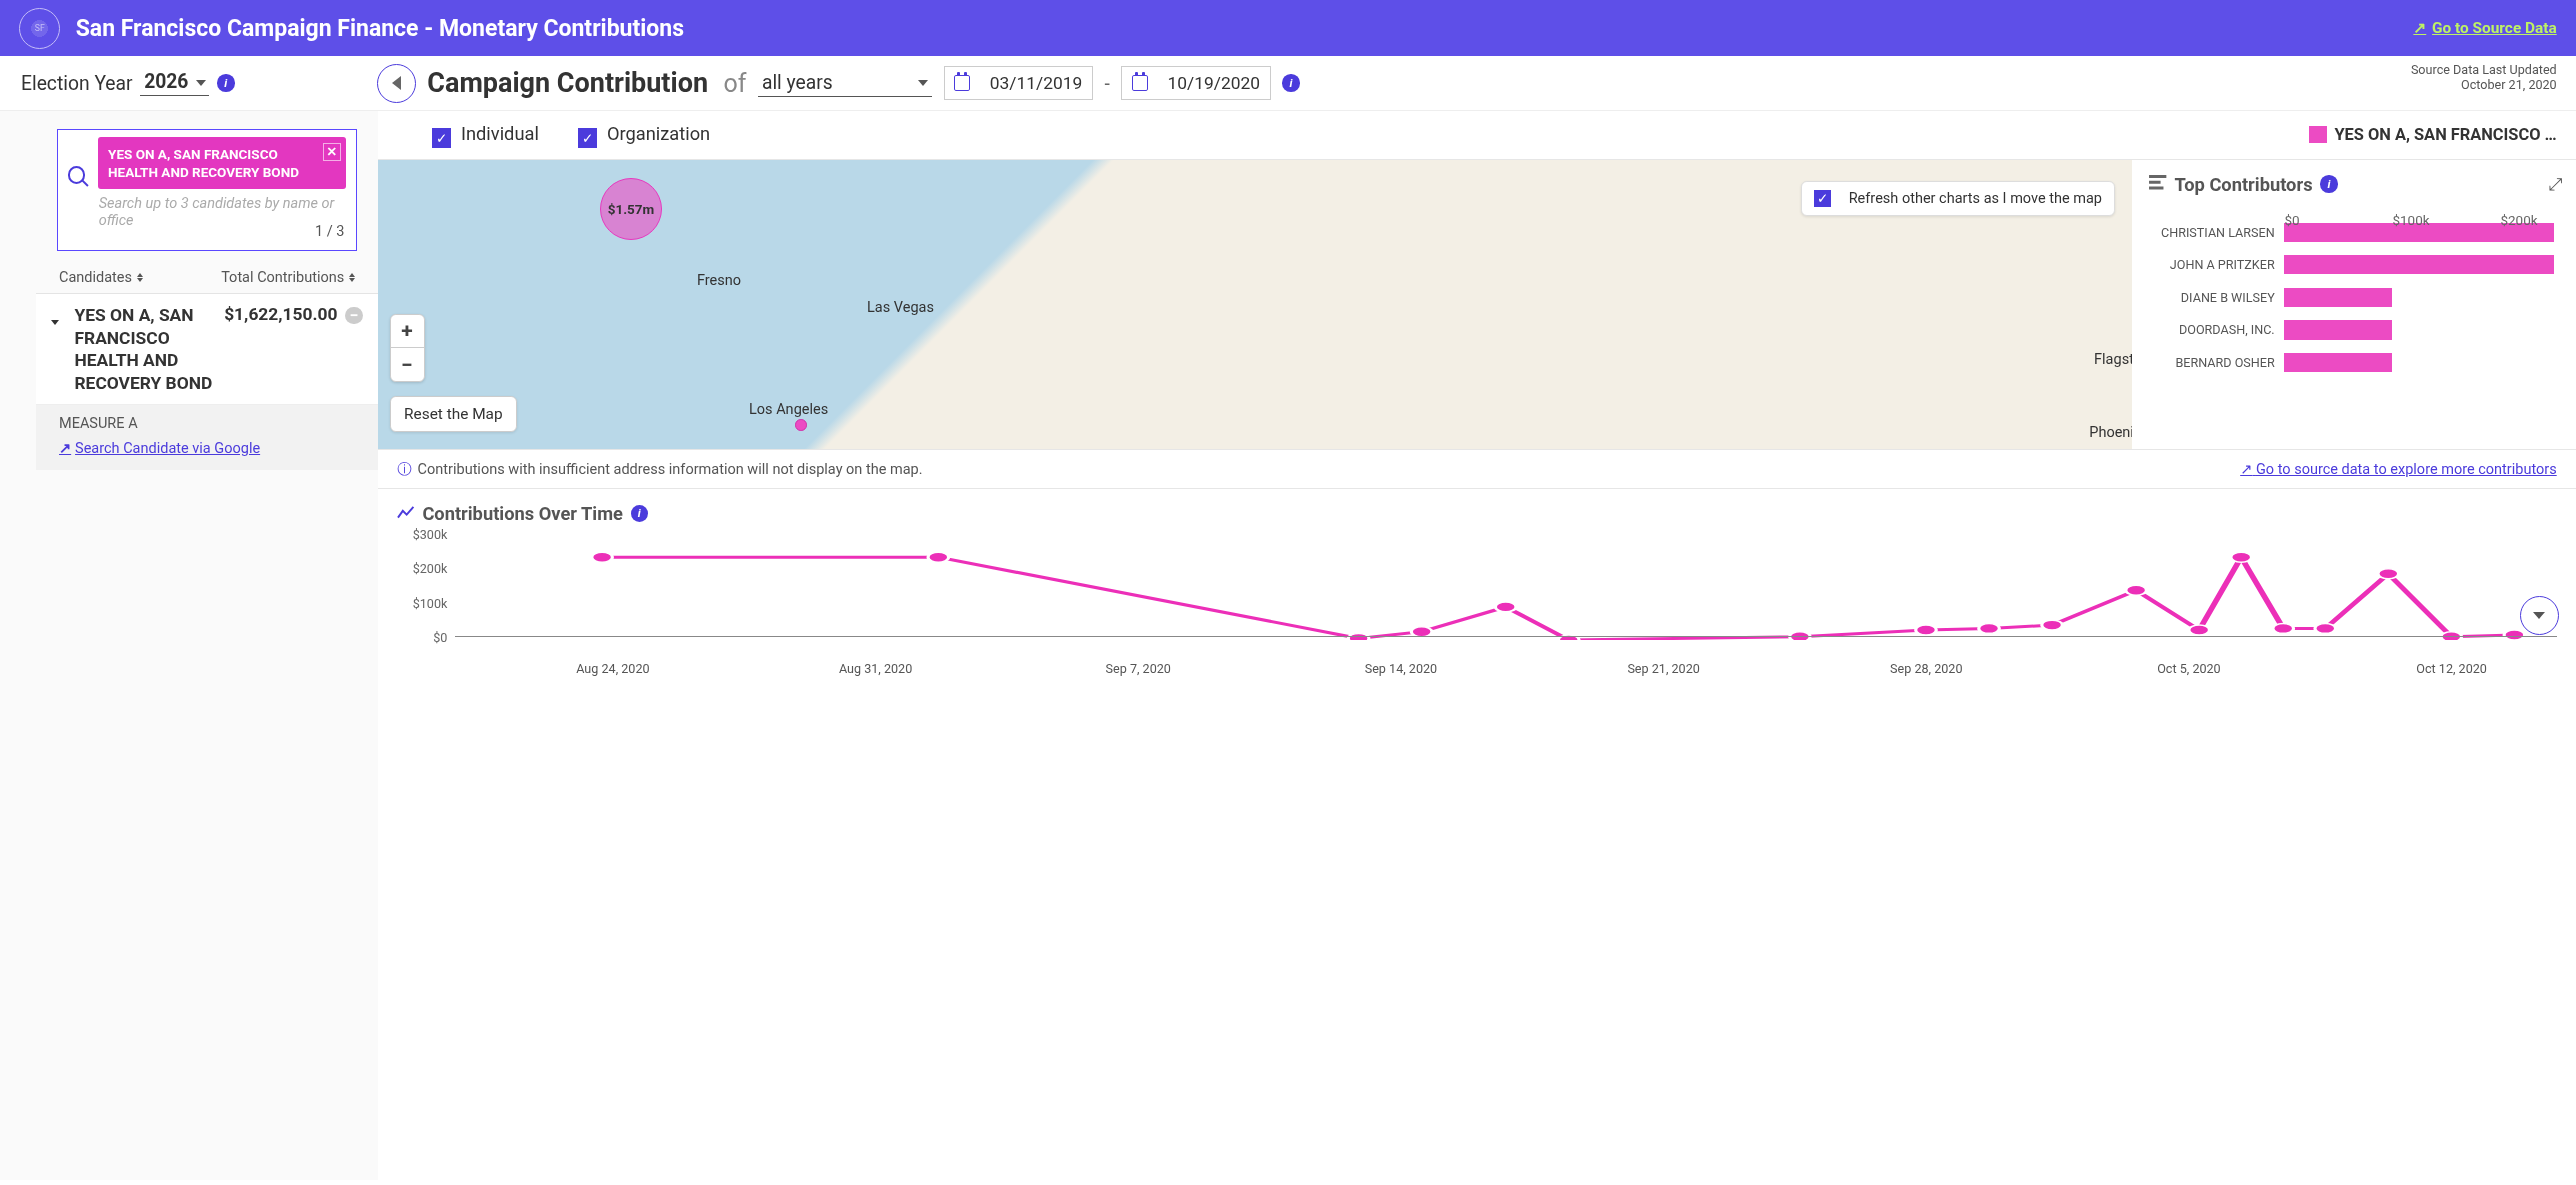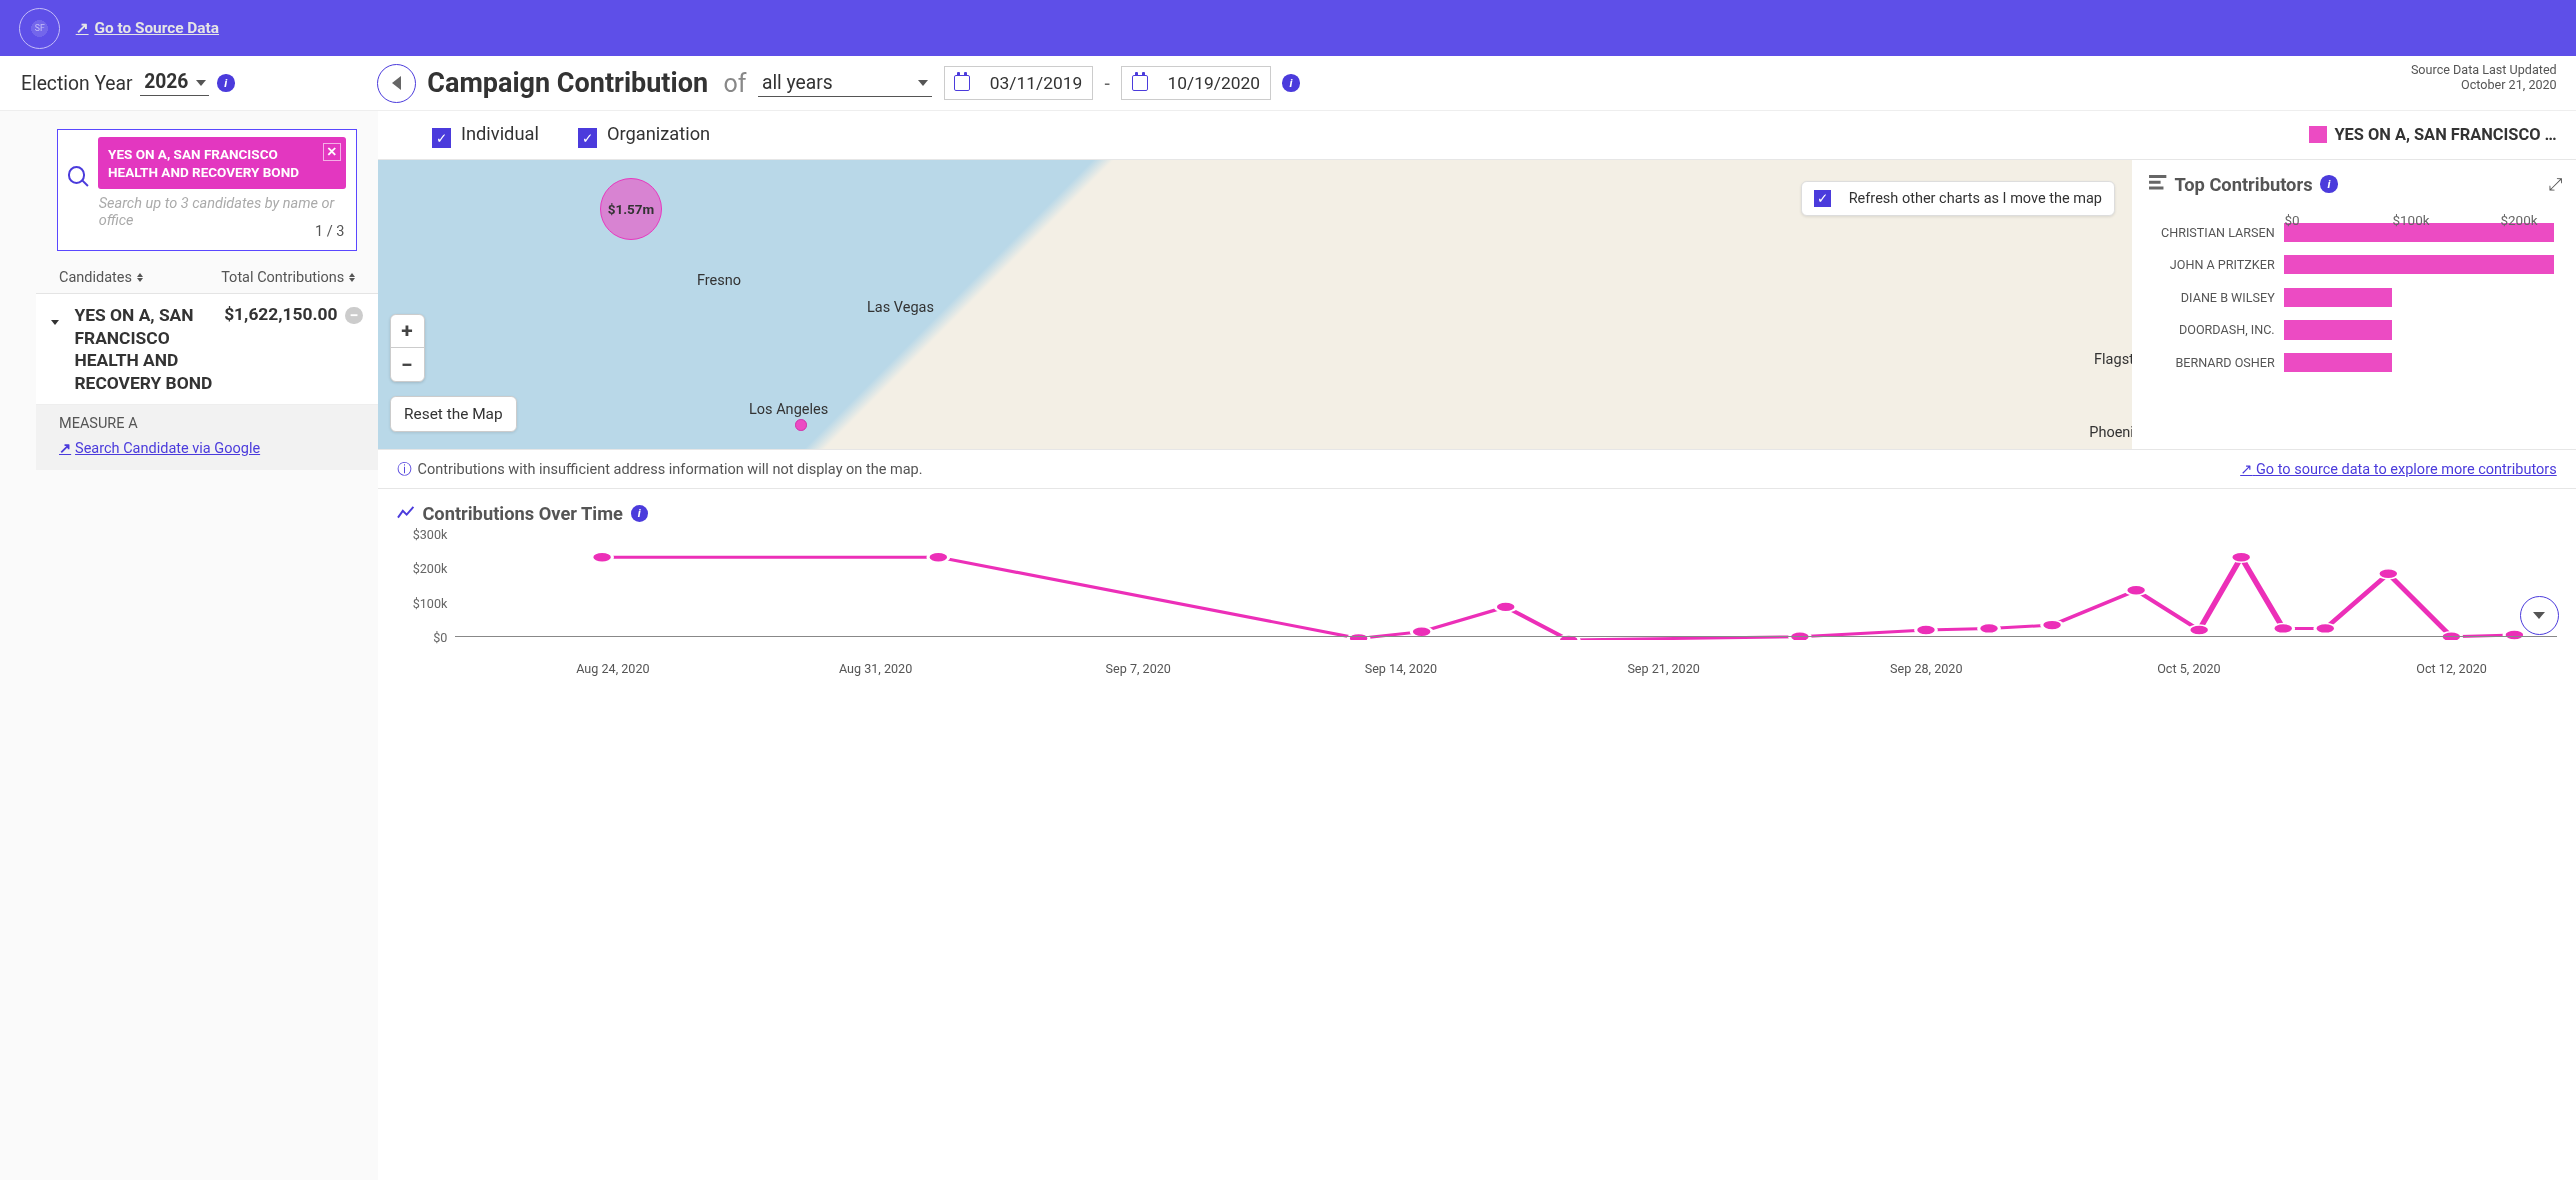--- a/index.html
+++ b/index.html
@@ -12,21 +12,21 @@
   align-items: center;
   padding: 11.6px 19.3px;
   height: 56px;
 }
 .header-seal {
   width: 41px; height: 41px; border-radius: 50%; border: 1.9px solid #d0c9f9; margin-right: 15.4px;
   display: flex; align-items: center; justify-content: center; font-size: 8.7px; color: #d0c9f9; opacity: .9;
   background: radial-gradient(circle, rgba(255,255,255,.15) 30%, transparent 31%);
 }
 .header-title { font-size: 23px; font-weight: 700; flex: 1; }
-.header-link { color: #e5e5e5; text-decoration: underline; font-weight: 700; font-size: 15.4px; display: flex; align-items: center; gap: 5.8px; }
+.header-link { color: #bef264; text-decoration: underline; font-weight: 700; font-size: 15.4px; display: flex; align-items: center; gap: 5.8px; }
 
 .subheader {
   display: flex; align-items: center; padding: 7.7px 15.4px 7.7px 21px; border-bottom: 1px solid #eee; position: relative;
 }
 .subheader-right-meta { position: absolute; right: 19.3px; top: 5.8px; text-align: right; font-size: 12.6px; color: #555; }
 .subheader-right-meta .line1 { display: block; }
 .subheader-right-meta .line2 { display: block; }
 
 .election-year-wrap { display: flex; align-items: center; gap: 7.7px; min-width: 348px; }
 .election-year-label { font-size: 19.3px; color: #333; }
@@ -143,20 +143,21 @@
 .x-ticks div { position:absolute; font-size:12.6px; color:#555; transform:translateX(-50%); white-space:nowrap; }
 .ext-link-icon::before { content:"↗"; }
 .filter-icon { color:#666; }
 .trend-icon { color:#4b3bdc; }
 </style>
 </head>
 <body>
 
 <div class="header">
   <div class="header-seal">SF</div>
+  <div class="header-title">San Francisco Campaign Finance - Monetary Contributions</div>
   <a class="header-link">
     <span class="ext-link-icon"></span>
     <span>Go to Source Data</span>
   </a>
 </div>
 
 <div class="subheader">
   <div class="election-year-wrap">
     <span class="election-year-label">Election Year</span>
     <span class="election-year-val">

